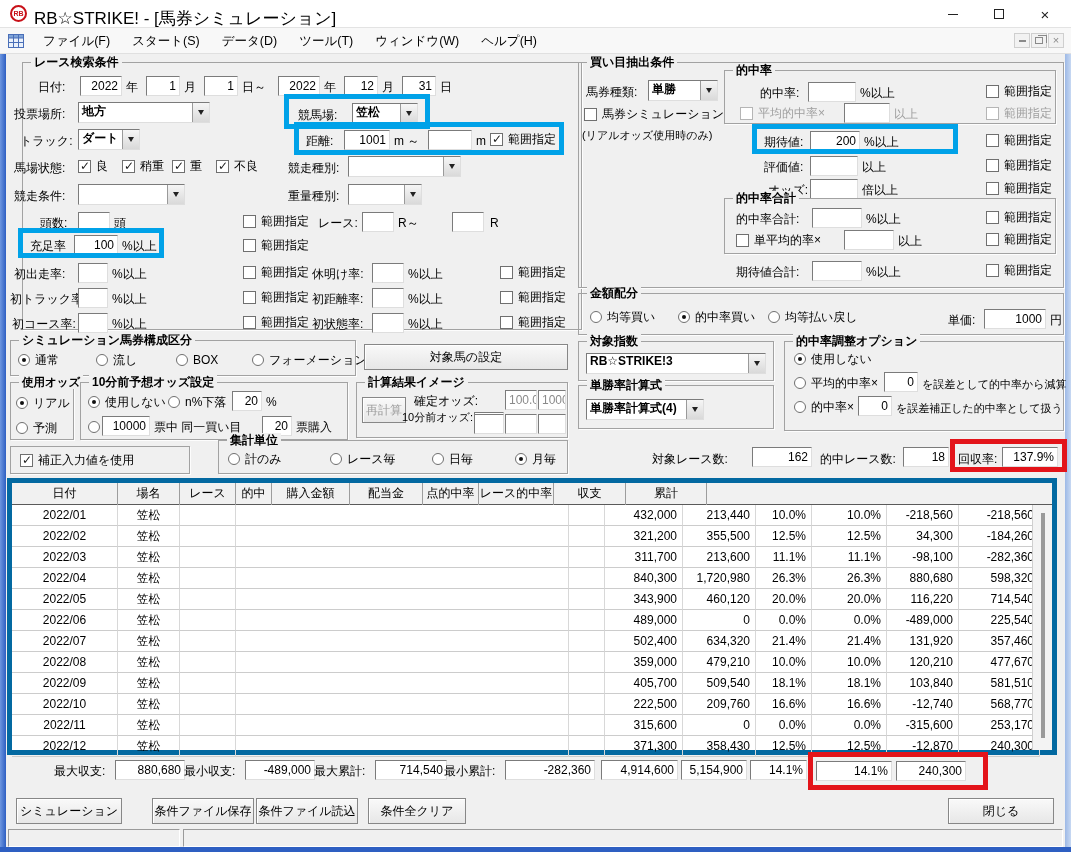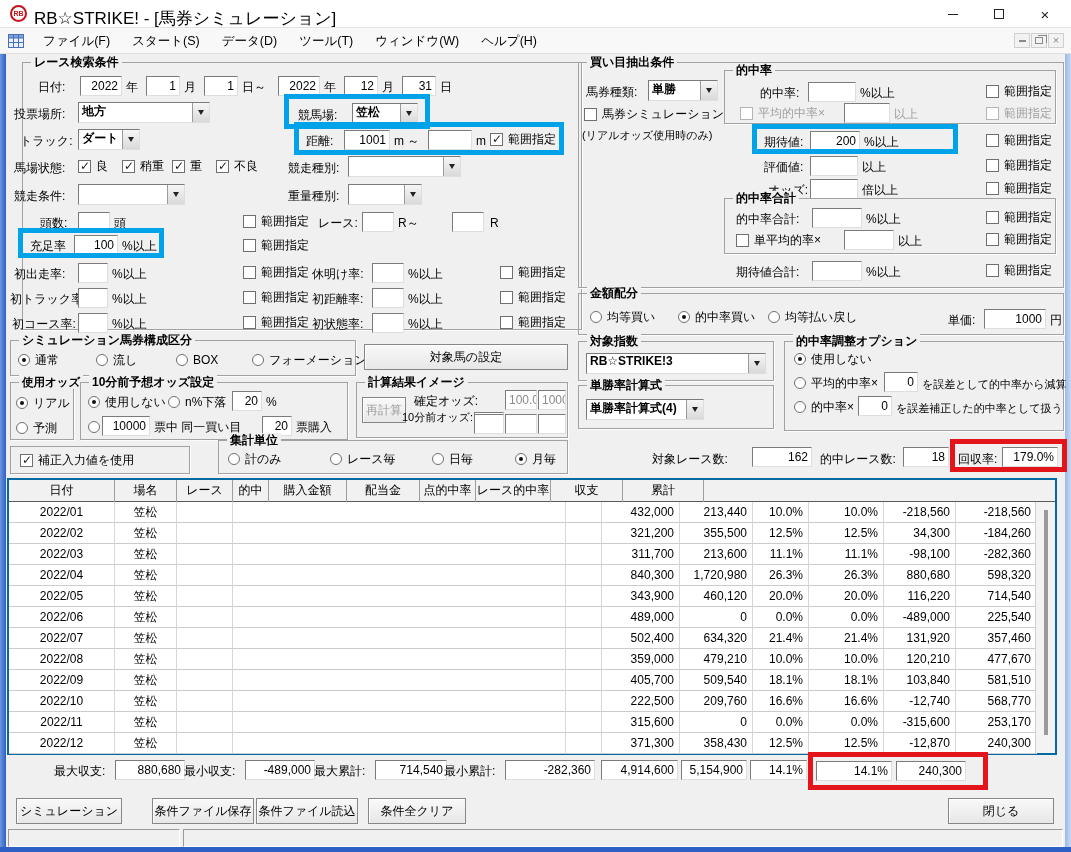--- a/index.html
+++ b/index.html
@@ -49,21 +49,21 @@
   .rbx{flex:0 0 12px;width:12px;height:12px;background:#fff;border:1px solid #6f6f6f;border-radius:50%;position:relative}
   .rb.on .rbx::after{content:"";position:absolute;left:3px;top:3px;width:4px;height:4px;border-radius:50%;background:#111}
   .rbl{margin-left:5px;font-size:12px;font-weight:normal;font-style:normal;white-space:nowrap}
   .btn{position:absolute;height:26px;background:linear-gradient(#f9f9f9,#e7e7e7);border:1px solid #878787;box-shadow:inset 1px 1px 0 #fff;font-size:12px;text-align:center;line-height:24px;white-space:nowrap}
   .btn.dis{color:#9c9c9c}
   .panel{position:absolute;border:1px solid #a2a2a2;box-shadow:1px 1px 0 #fdfdfd}
   
   .hl{position:absolute;border:5px solid var(--hl-blue,#00a2e8);pointer-events:none;z-index:6}
   .hl.hlr{border-color:var(--hl-red,#e3141a)}
   
-  #rtable{position:absolute;left:7px;top:478px;width:1050px;height:277px;background:#fff;border:2px solid #0369a1}
+  #rtable{position:absolute;left:7px;top:478px;width:1050px;height:277px;background:#fff;border:5px solid #0369a1}
   #thead{display:flex;height:22px;background:#f1f1f1;border-bottom:1px solid #5a5a5a}
   .hc{height:22px;line-height:21px;text-align:center;font-size:12px;border-right:1px solid #9d9d9d;overflow:hidden;white-space:nowrap}
   .trow{display:flex;height:21px}
   .tc{height:21px;line-height:20px;font-size:12px;border-right:1px solid #d8d8d8;border-bottom:1px solid #cccccc;text-align:center;overflow:hidden;white-space:nowrap}
   .tc.left{text-align:left;padding-left:4px}
   .tc.num{text-align:right;padding-right:5px}
   .w0{width:106px}.w1{width:62px}.w2{width:56px}.w3{width:333px}.w4{width:36px}.w5{width:78px}.w6{width:73px}.w7{width:56px}.w8{width:75px}.w9{width:72px}.w10{width:81px}
   #vscroll{position:absolute;right:0;top:22px;bottom:0;width:20px;background:#f3f3f3;border-left:1px solid #cfcfcf}
   #vthumb{position:absolute;left:8px;top:8px;width:4px;height:225px;background:#9a9a9a}
   
@@ -495,21 +495,21 @@
   </span>
 <span class="tb" style="left:858px;top:396px;width:34px">0</span>
 <span class="lbl sm" style="left:896px;top:401px">を誤差補正した的中率として扱う</span>
 
 <span class="lbl" style="left:652px;top:452px">対象レース数:</span>
 <span class="tb" style="left:752px;top:447px;width:60px">162</span>
 <span class="lbl" style="left:820px;top:452px">的中レース数:</span>
 <span class="tb" style="left:903px;top:447px;width:46px">18</span>
 <div class="hl hlr" style="left:950px;top:439px;width:117px;height:33px"></div>
 <span class="lbl" style="left:958px;top:452px">回収率:</span>
-<span class="tb" style="left:1002px;top:447px;width:56px">179.0%</span>
+<span class="tb" style="left:1002px;top:447px;width:56px">137.9%</span>
 
 <div id="rtable">
   <div id="thead">
       <span class="hc w0">日付</span>
       <span class="hc w1">場名</span>
       <span class="hc w2">レース</span>
       <span class="hc w4">的中</span>
       <span class="hc w5">購入金額</span>
       <span class="hc w6">配当金</span>
       <span class="hc w7">点的中率</span>

